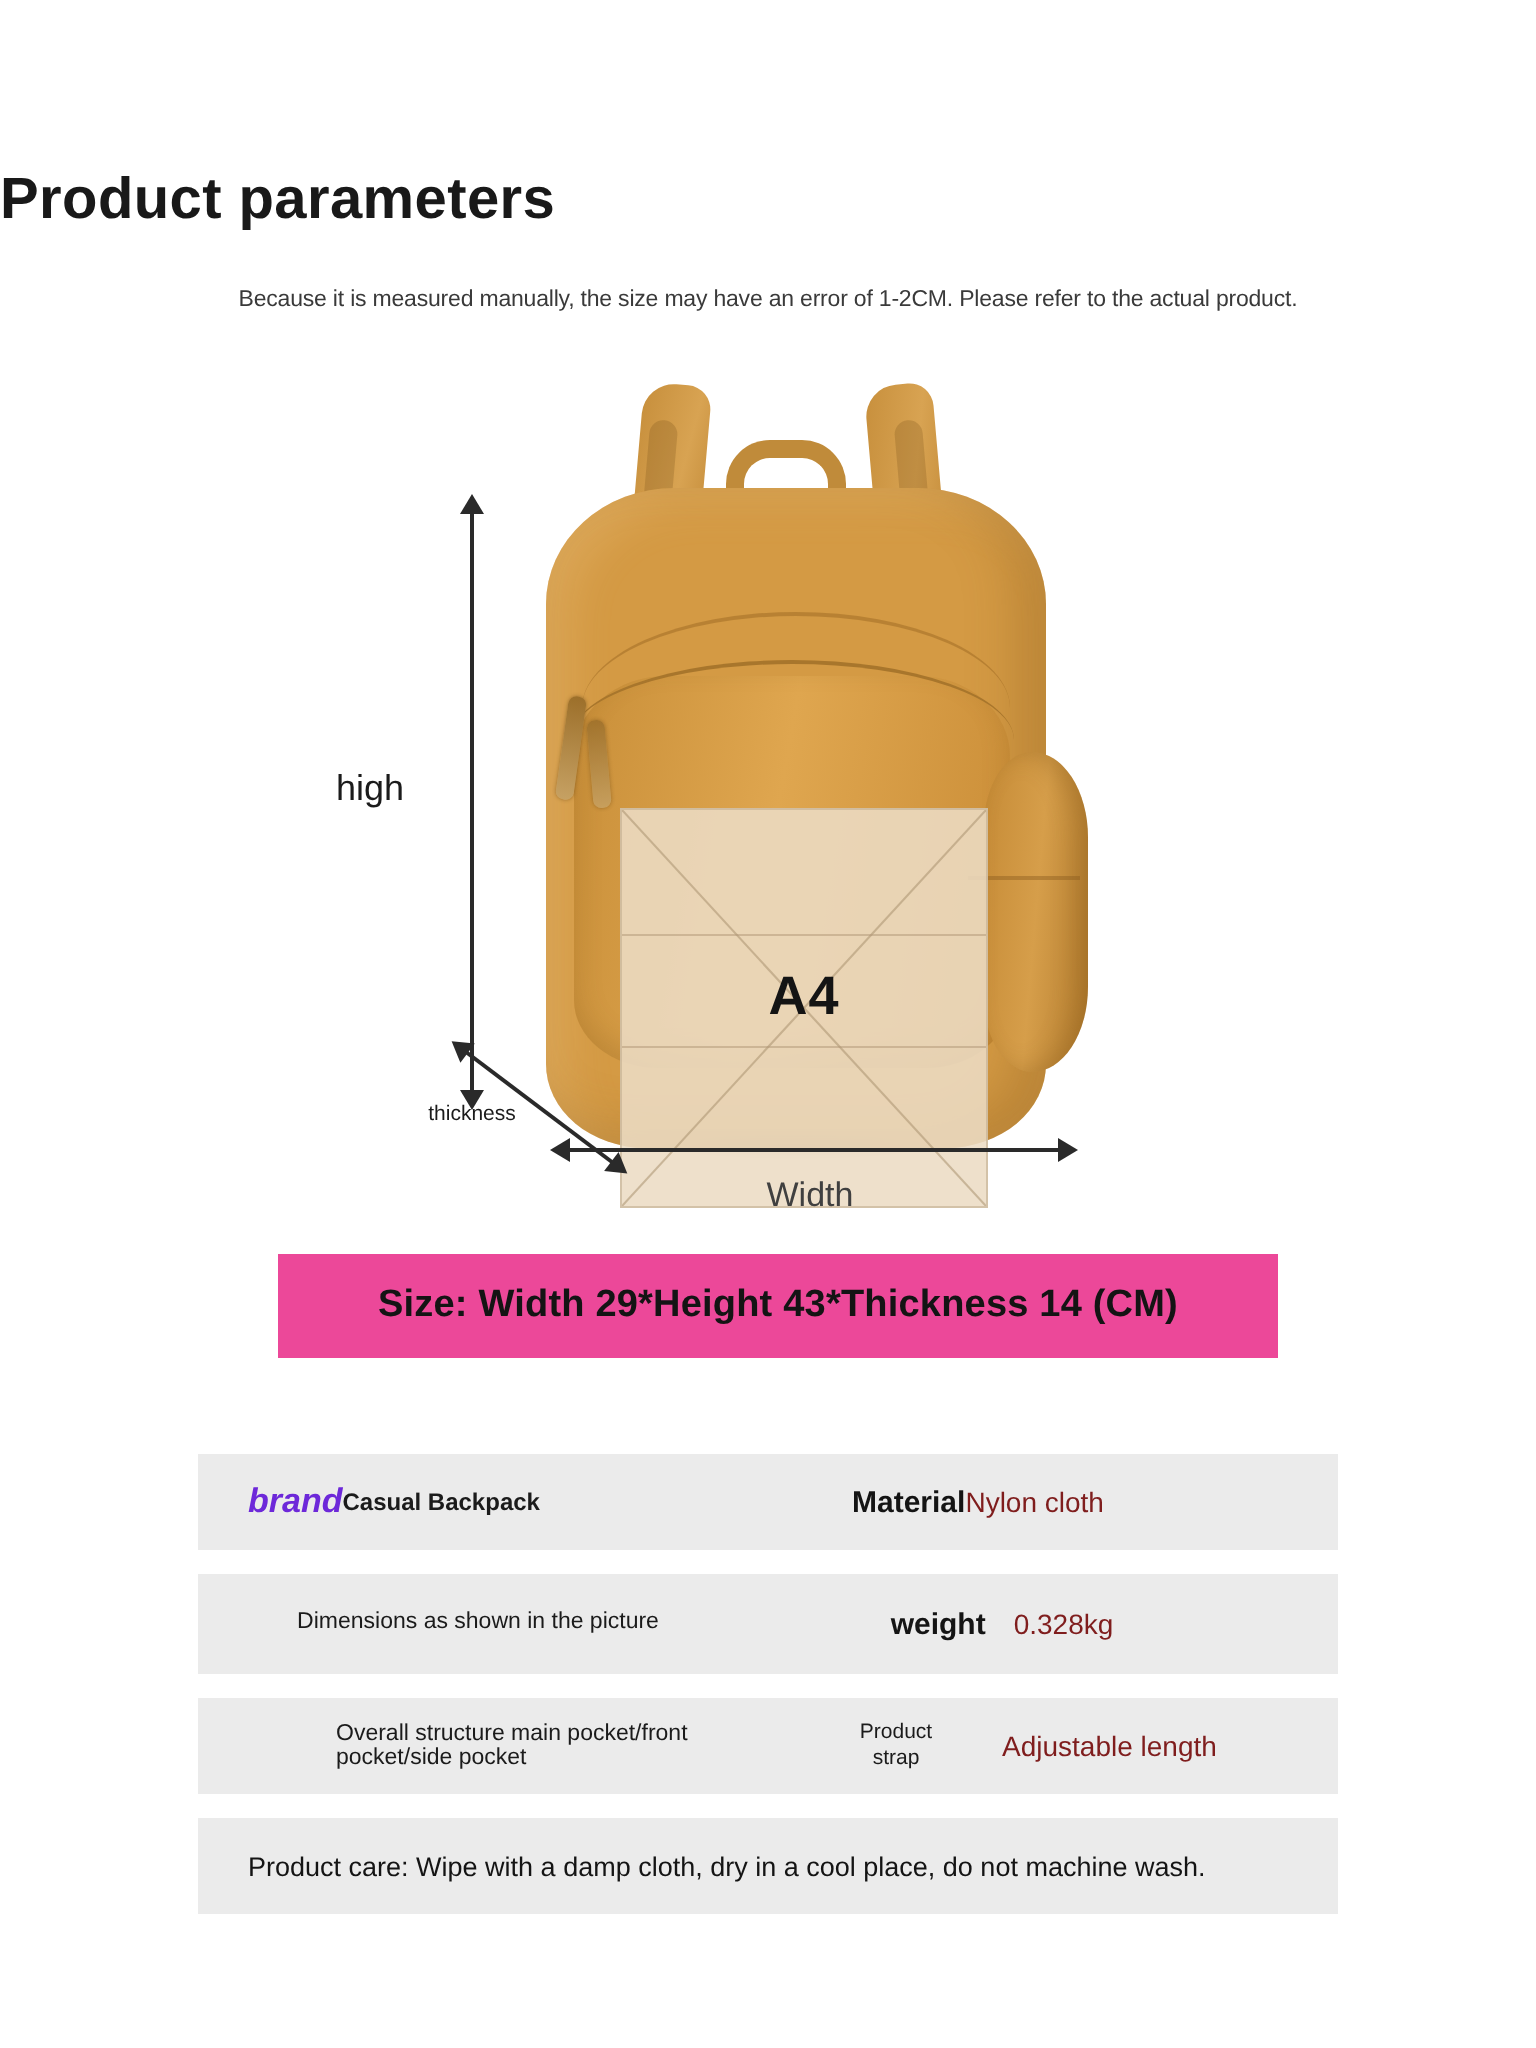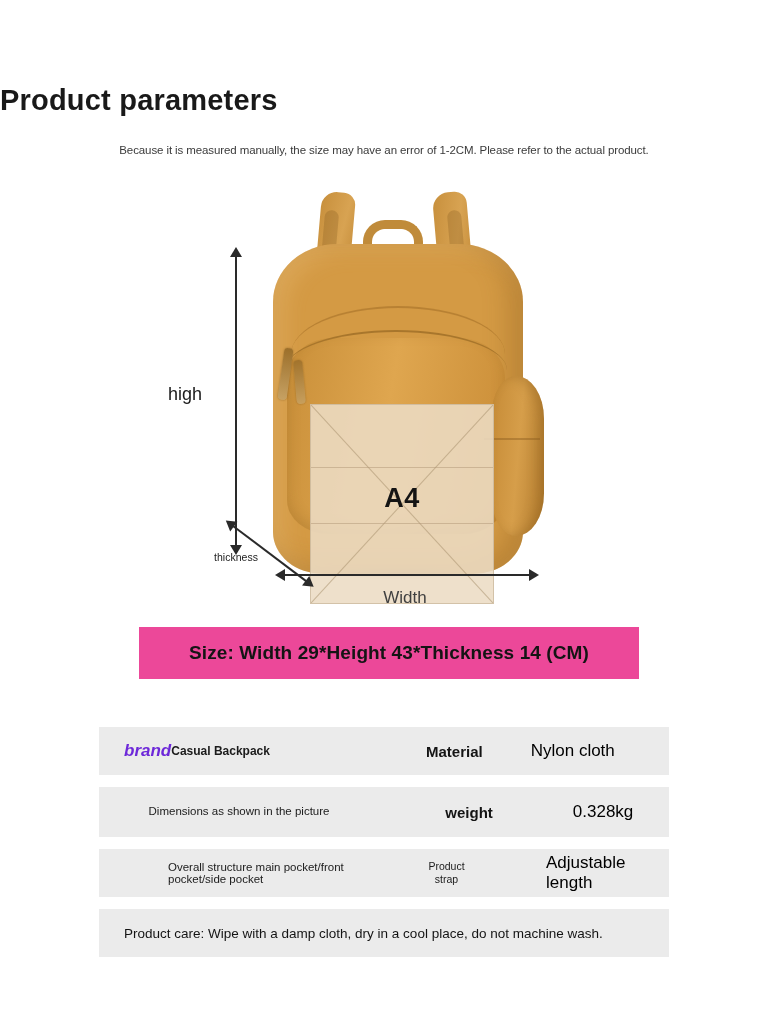--- a/index.html
+++ b/index.html
@@ -194,21 +194,21 @@
   .row.r3 { height:48px; }
   .row.r4 { height:48px; }
 
   .cell { display:flex; align-items:center; }
   .cell.left  { width:50%; padding-left:25px; }
   .cell.right { width:50%; }
 
   .k-lg { font-size:17px; font-weight:700; color:#6d28d9;font-style:italic; }
   .v-sm { font-size:12px; font-weight:700; color:#1b1b1b; }
   .k-sm { font-size:11.5px; font-weight:400; color:#1b1b1b;margin-left:44px; }
-  .v-lg { font-size:17px; font-weight:400; color:#000000;padding-left:48px; }
+  .v-lg { font-size:14px; font-weight:400; color:#7f1d1d; }
   .k-mid{ font-size:15px; font-weight:700; color:#141414; }
 
   .two-line {
     font-size:11.5px; font-weight:400; color:#1b1b1b;
     text-align:center; line-height:1.35; width:230px;
   }
   .stack-sm {
     font-size:10.5px; font-weight:400; color:#1b1b1b;
     text-align:center; line-height:1.25; width:52px;
   }
@@ -278,21 +278,21 @@
         <span class="v-lg">Nylon cloth</span>
       </div>
     </div>
 
     <div class="row r2">
       <div class="cell left" style="padding-left:25px">
         <span class="two-line">Dimensions as shown in the picture</span>
       </div>
       <div class="cell right" style="padding-left:42px">
         <span class="k-mid">weight</span>
-        <span class="v-lg" style="margin-left:32px">0.328kg</span>
+        <span class="v-lg" style="margin-left:14px">0.328kg</span>
       </div>
     </div>
 
     <div class="row r3">
       <div class="cell left">
         <span class="k-sm">Overall structure main pocket/front pocket/side pocket</span>
       </div>
       <div class="cell right" style="padding-left:38px">
         <span class="stack-sm">Product strap</span>
         <span class="v-lg" style="margin-left:27px">Adjustable length</span>

